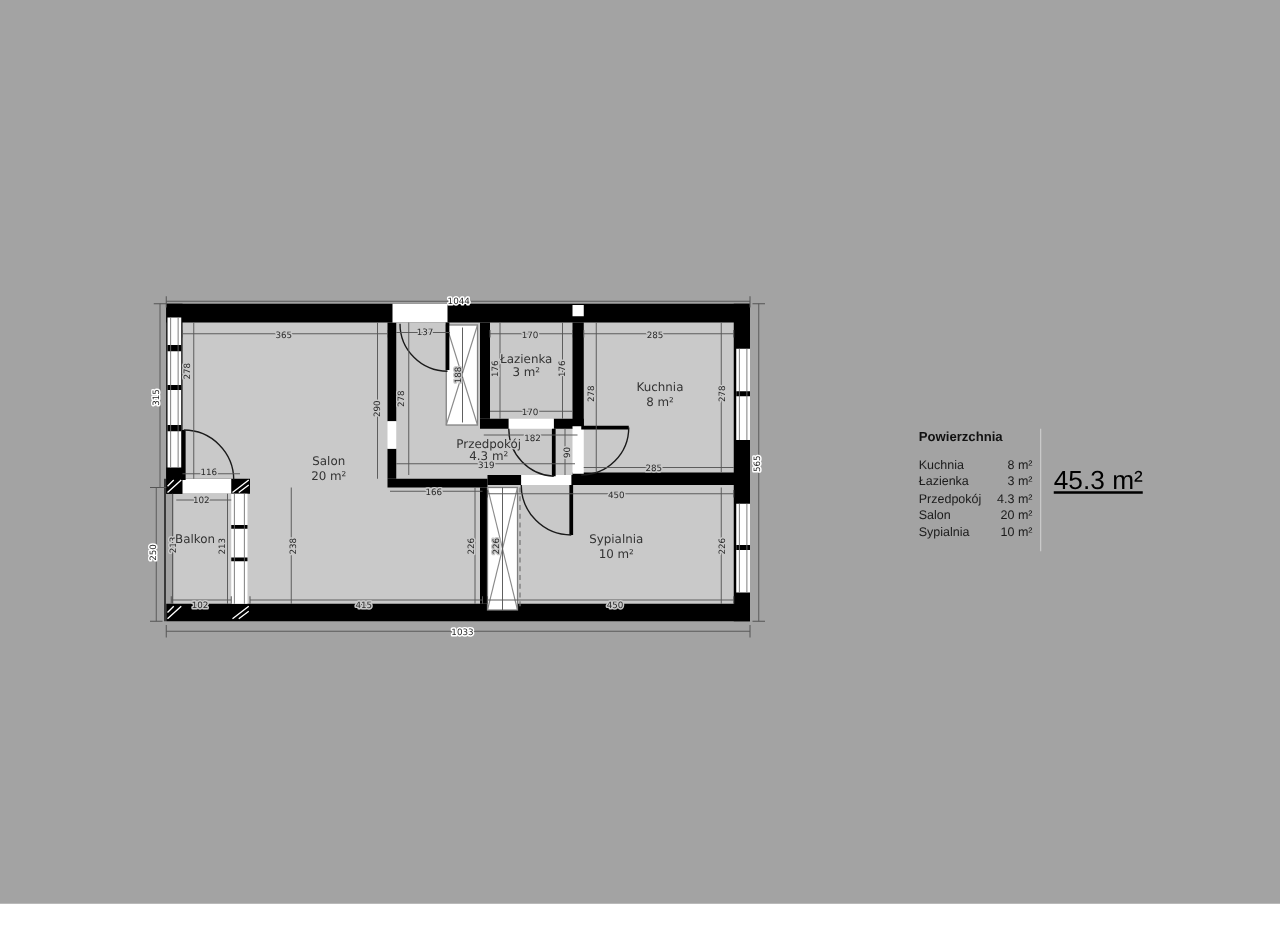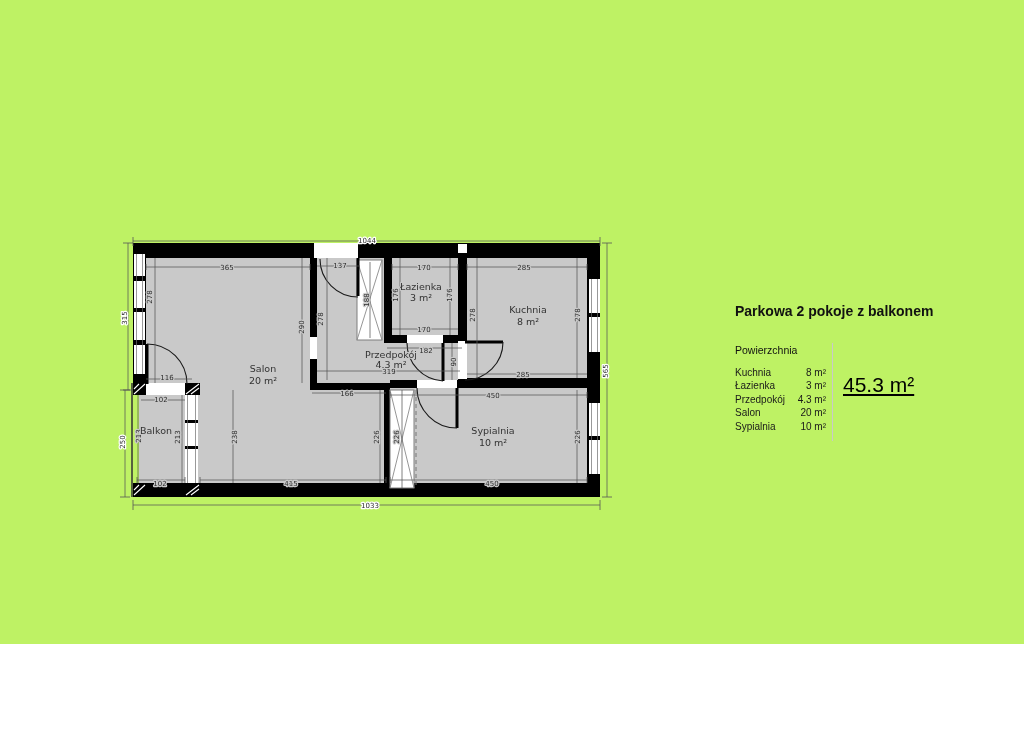--- a/index.html
+++ b/index.html
@@ -1,36 +1,36 @@
 <!DOCTYPE html>
 <html><head>
 <meta charset="utf-8">
 <style>
   html,body{margin:0;padding:0;background:#fff;width:1024px;height:749px;overflow:hidden;
             font-family:"Liberation Sans","DejaVu Sans",sans-serif;}
-  .canvas{position:relative;width:1024px;height:644px;background:#bef264;}
+  .canvas{position:relative;width:1024px;height:723px;background:#a3a3a3;}
   svg{position:absolute;left:0;top:0;}
   
   .dimtext{font:7px "DejaVu Sans",sans-serif;fill:#2b2b2b;paint-order:stroke;stroke:#c9c9c9;
            stroke-width:2.4px;stroke-linejoin:round;text-anchor:middle;}
   .dimout{stroke:#ffffff;}
   .roomtext{font:9.5px "DejaVu Sans",sans-serif;fill:#333;paint-order:stroke;stroke:#c9c9c9;
             stroke-width:2px;stroke-linejoin:round;text-anchor:middle;}
   .dimline{stroke:#555;stroke-width:.75;}
   .tickline{stroke:#555;stroke-width:.8;}
   .frameline{stroke:#6d6d6d;stroke-width:.7;}
   .hatchline{stroke:#fff;stroke-width:1.1;}
   .wardrobe{fill:#fff;stroke:#7f7f7f;stroke-width:1;}
   .wline{stroke:#8a8a8a;stroke-width:.9;}
   .doorarc{fill:none;stroke:#1a1a1a;stroke-width:1.1;}
   .doorleaf{stroke:#000;stroke-width:3;}
   
   .legend{position:absolute;left:735px;top:303px;width:290px;height:150px;}
   .legend-title{position:absolute;left:0;top:0;font-size:14px;font-weight:bold;color:#111;white-space:nowrap;}
-  .legend-section{position:absolute;left:0;top:41px;font-size:10.5px;font-weight:normal;color:#111;}
+  .legend-section{position:absolute;left:0;top:41px;font-size:10.5px;font-weight:bold;color:#111;}
   .legend-rows{position:absolute;left:0;top:63px;width:91px;}
   .lrow{display:flex;justify-content:space-between;font-size:10px;color:#1a1a1a;line-height:13.4px;}
   .legend-divider{position:absolute;left:97px;top:40px;width:1px;height:98px;background:#c9c9c9;}
   .legend-total{position:absolute;left:108px;top:70px;font-size:21px;color:#000;text-decoration:underline;}
 </style>
 </head>
 <body>
 
 <div class="canvas">
 
@@ -228,21 +228,20 @@
     <text class="roomtext" x="528" y="325">8 m²</text>
     <text class="roomtext" x="391" y="358">Przedpokój</text>
     <text class="roomtext" x="391" y="368">4.3 m²</text>
     <text class="roomtext" x="493" y="434">Sypialnia</text>
     <text class="roomtext" x="493" y="446">10 m²</text>
     <text class="roomtext" x="156" y="434">Balkon</text>
   </g>
 </svg>
 
   <div class="legend">
-    <div class="legend-title">Parkowa 2 pokoje z balkonem</div>
     <div class="legend-section">Powierzchnia</div>
     <div class="legend-rows">
       <div class="lrow">
         <span>Kuchnia</span>
         <span>8 m²</span>
       </div>
       <div class="lrow">
         <span>Łazienka</span>
         <span>3 m²</span>
       </div>

